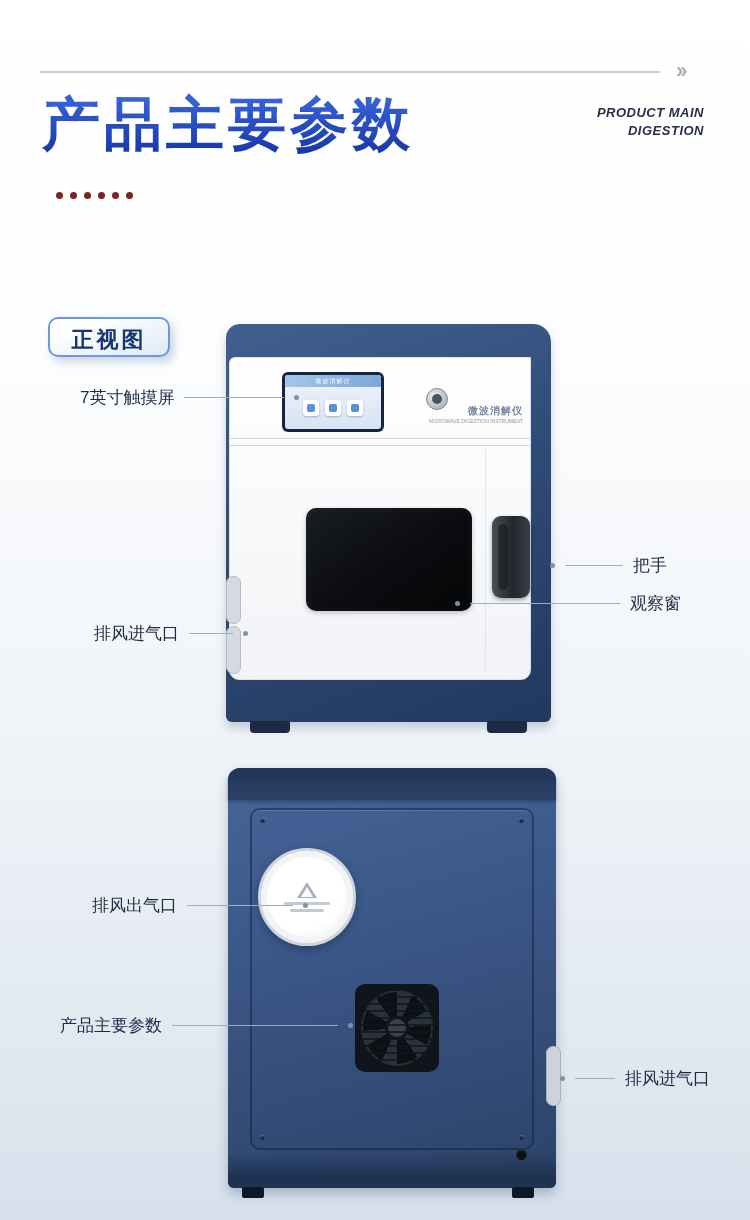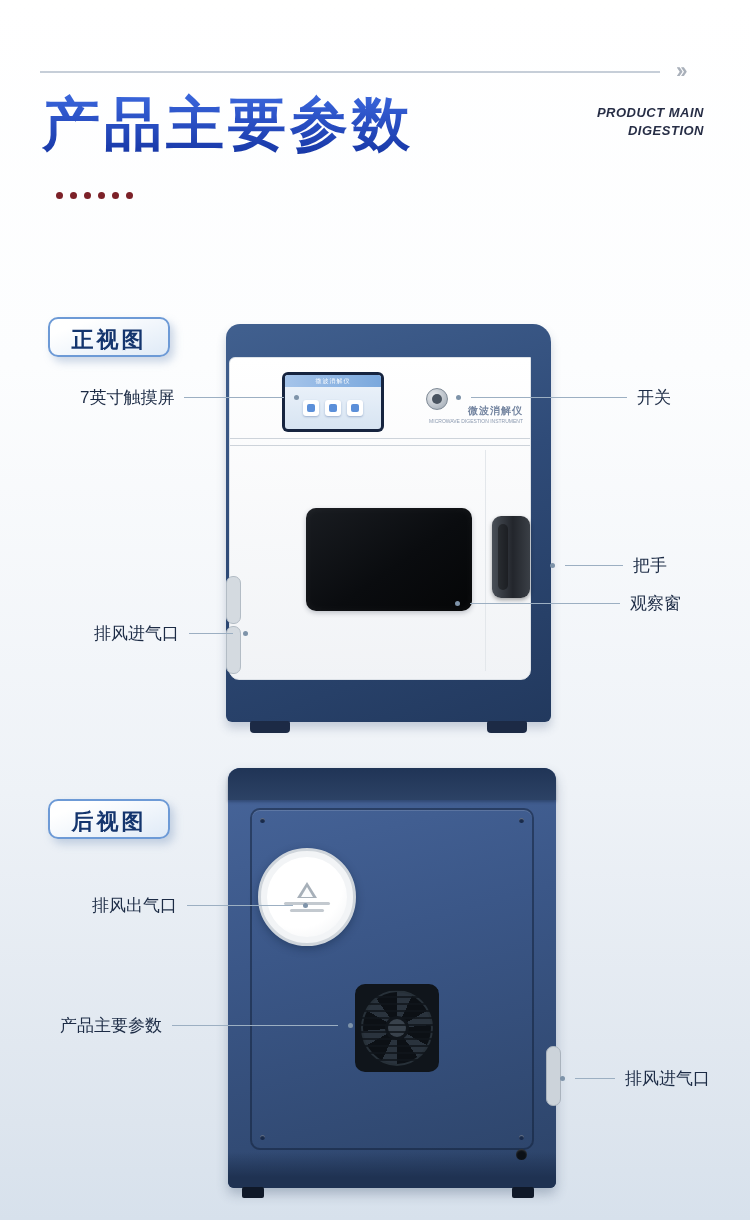--- a/index.html
+++ b/index.html
@@ -188,44 +188,36 @@
     </div>
     <div class="fd-foot l"></div>
     <div class="fd-foot r"></div>
   </div>
 
   <div class="callout" style="left:80px;top:385px;">
     <span>7英寸触摸屏</span>
     <span class="line" style="width:100px;"></span>
     <span class="dot"></span>
   </div>
-  <div class="callout" style="left:456px;top:385px;">
-    <span class="dot"></span>
-    <span class="line" style="width:156px;"></span>
-    <span>开关</span>
-  </div>
   <div class="callout" style="left:550px;top:553px;justify-content:space-between;">
     <span class="dot"></span>
     <span class="line" style="width:58px;"></span>
     <span>把手</span>
   </div>
   <div class="callout" style="left:455px;top:591px;">
     <span class="dot"></span>
     <span class="line" style="width:150px;"></span>
     <span>观察窗</span>
   </div>
   <div class="callout" style="left:94px;top:621px;">
     <span>排风进气口</span>
     <span class="line" style="width:44px;"></span>
     <span class="dot"></span>
   </div>
 
-  <div class="view-label" style="left:48px;top:799px;">
-    <span>后视图</span>
-  </div>
 
   <div class="rear-device">
     <div class="rd-body"></div>
     <div class="rd-roof"></div>
     <div class="rd-base"></div>
     <div class="rd-panel">
       <span class="rd-screw" style="left:8px;top:8px;"></span>
       <span class="rd-screw" style="right:8px;top:8px;"></span>
       <span class="rd-screw" style="left:8px;bottom:8px;"></span>
       <span class="rd-screw" style="right:8px;bottom:8px;"></span>

